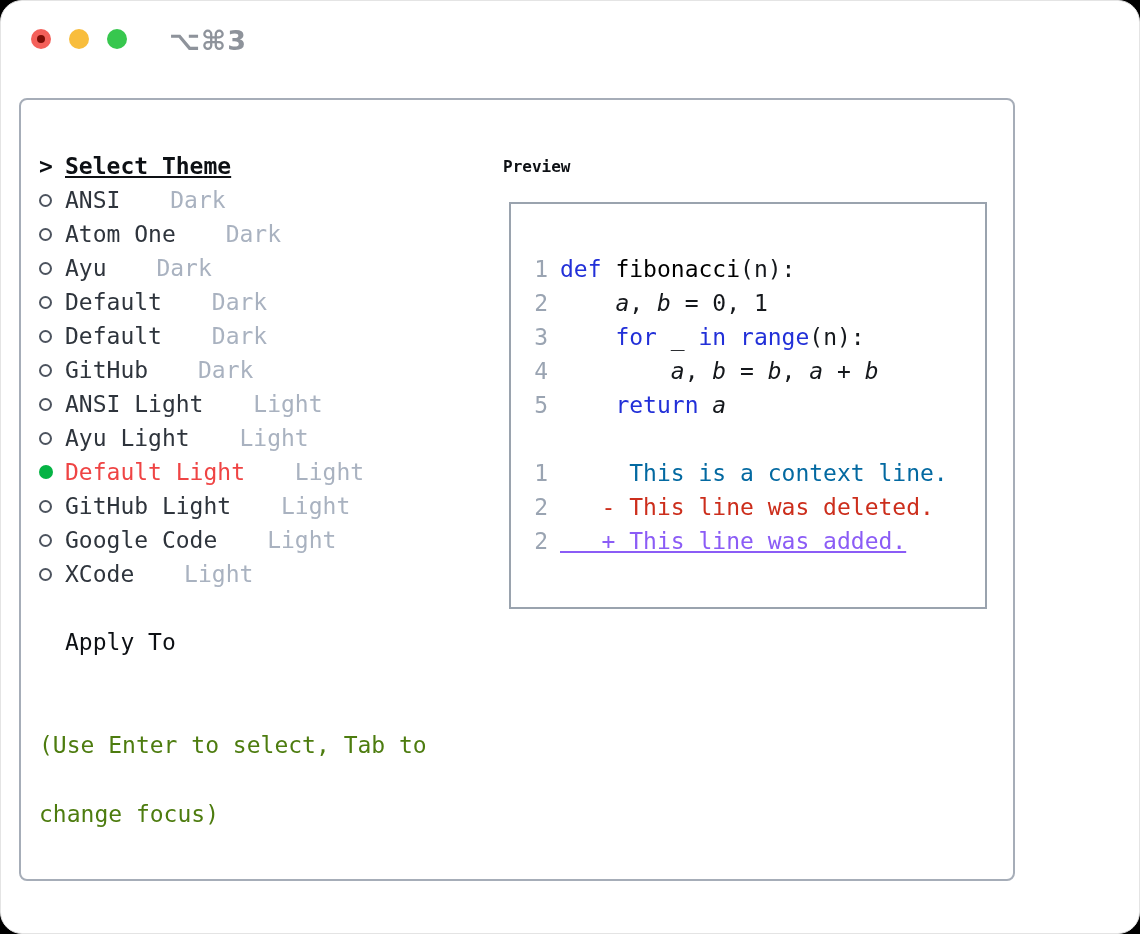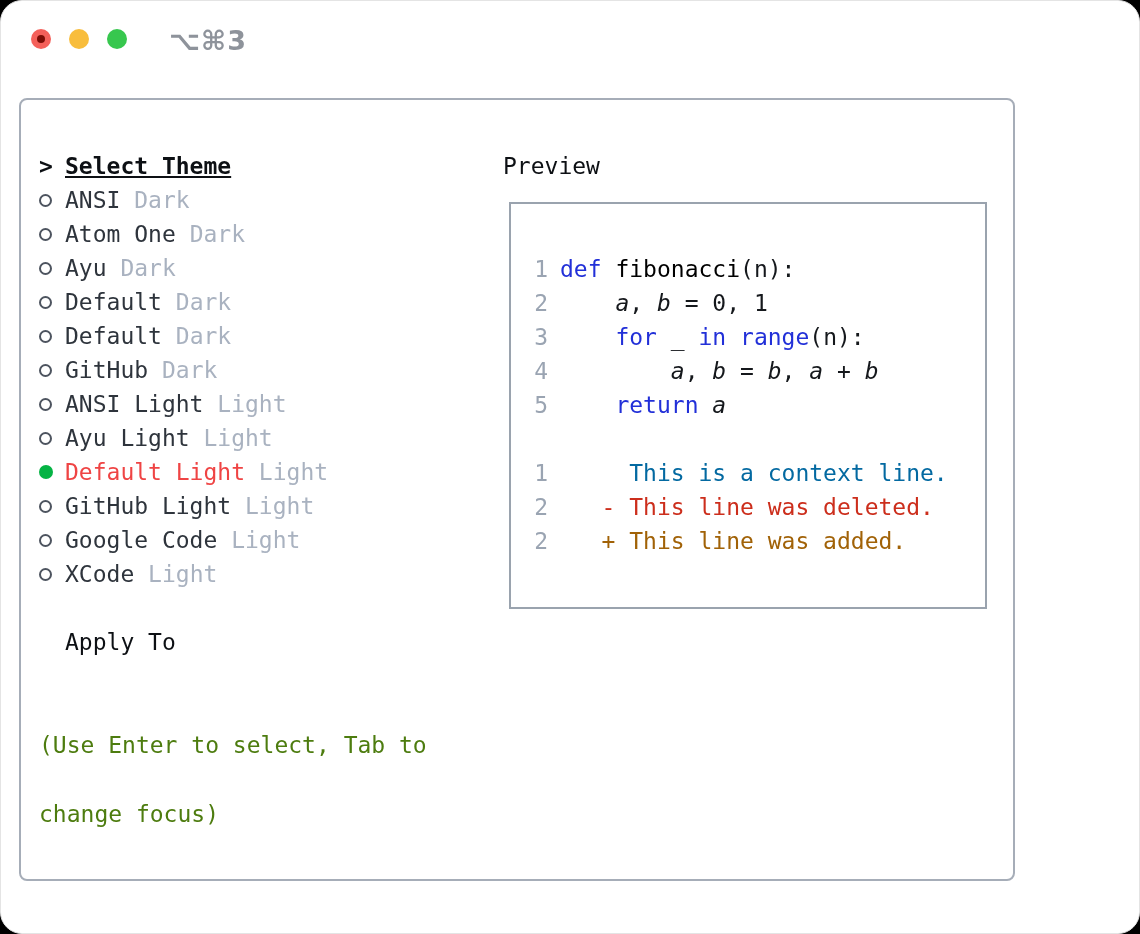--- a/index.html
+++ b/index.html
@@ -31,42 +31,42 @@
   }
   
   .left-col{position:absolute;left:38px;top:148px;width:440px;font-size:23px;color:#2e343c;}
   .row{height:34px;display:flex;align-items:center;white-space:pre;}
   .marker-cell{width:26px;display:flex;align-items:center;flex:none;}
   .circle{width:13px;height:13px;border:2px solid #4d545f;border-radius:50%;box-sizing:border-box;}
   .circle.filled{width:14px;height:14px;border:none;background:#05b344;}
   .caret{font-weight:bold;color:#0d1014;}
   .hdr{font-weight:bold;color:#0d1014;text-decoration:underline;}
   .subhdr{color:#0d1014;}
-  .tag{color:#a9b2c0;}
+  .tag{color:#a9b2c0;margin-left:36px;}
   .sel{color:#ef4444;}
   .help{color:#4d7c0f;margin-top:35px;}
   
   .preview-title{
     position:absolute;left:502px;top:148px;height:34px;display:flex;align-items:center;
-    font-size:23px;font-weight:normal;color:#0d1014;
+    font-size:16px;font-weight:bold;color:#0d1014;
   }
   .preview-box{
     position:absolute;left:508px;top:201px;width:478px;height:407px;
     border:2px solid #9aa3ae;box-sizing:border-box;background:#fff;
   }
   .codewrap{position:absolute;left:23px;top:48px;font-size:23px;}
   .cline{height:34px;display:flex;align-items:center;white-space:pre;}
   .lnum{display:inline-block;width:14px;text-align:right;color:#9aa4b2;margin-right:12px;flex:none;}
   .tok-kw{color:#2230d8;}
   .tok-fn{color:#000000;text-align:right;}
   .tok-pl{color:#15181c;}
   .tok-var{color:#15181c;font-style:italic;}
   .diff-ctx{color:#0369a1;}
   .diff-del{color:#cc2e1c;}
-  .diff-add{color:#a16207;}
+  .diff-add{color:#8b5cf6;text-decoration:underline;}
 </style>
 </head>
 <body>
 
 <div class="window">
 
   <div class="titlebar">
     <div class="traffic red">
       <div class="dot"></div>
     </div>

